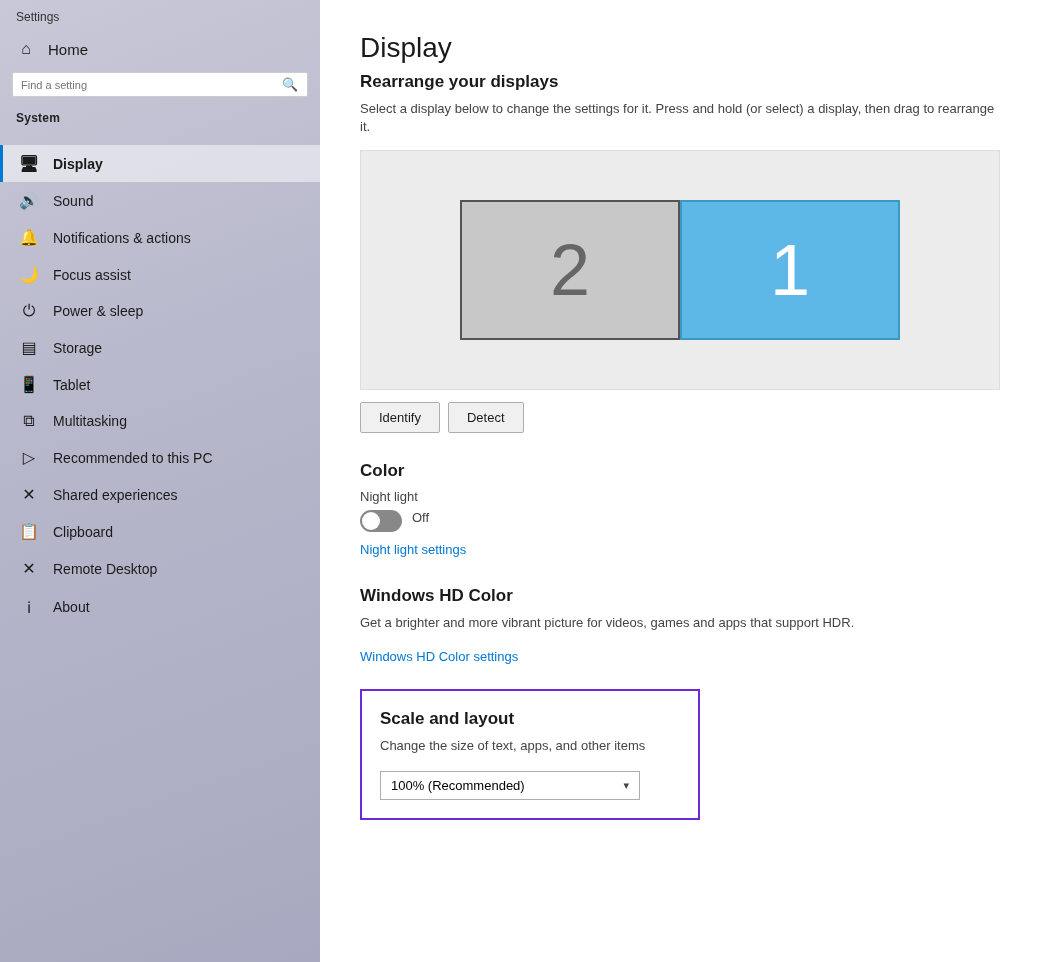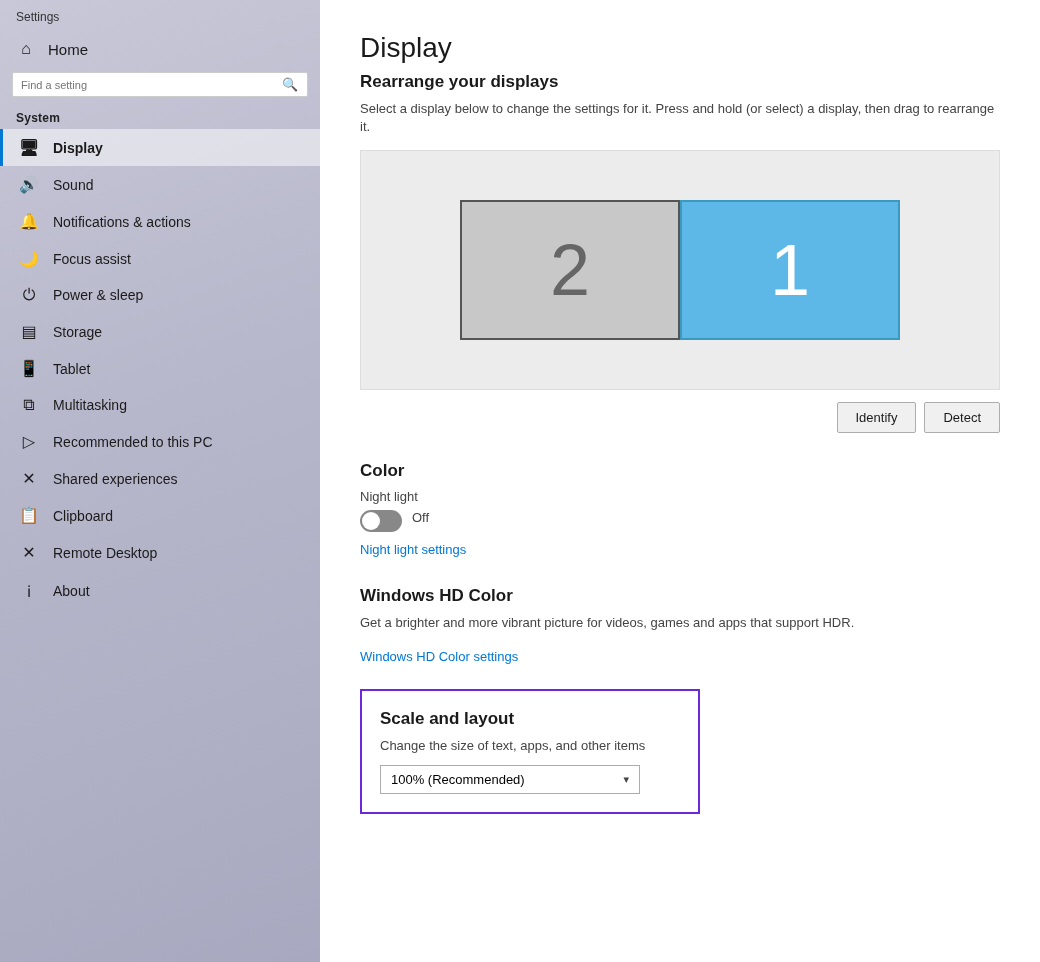--- a/index.html
+++ b/index.html
@@ -59,21 +59,21 @@
     }
     .sidebar-search-icon {
       font-size: 13px;
       color: #666;
     }
 
     .sidebar-section-title {
       font-size: 12px;
       font-weight: 700;
       color: #222;
-      padding: 6px 16px 4px 16px;
+      padding: 6px 16px 20px 16px;
       letter-spacing: 0.02em;
     }
 
     .sidebar-item {
       display: flex;
       align-items: center;
       gap: 14px;
       padding: 9px 16px;
       cursor: pointer;
       font-size: 14px;
@@ -154,21 +154,21 @@
     }
 
     .monitor.active {
       background: #5db8e8;
       border-color: #3a9ac0;
       color: #fff;
     }
 
     .display-actions {
       display: flex;
-      justify-content: flex-end;
+      justify-content: flex-start;
       gap: 8px;
       margin-bottom: 28px;
     }
 
     .btn {
       padding: 7px 18px;
       font-size: 13px;
       border: 1px solid #adadad;
       background: #f0f0f0;
       cursor: pointer;
@@ -232,21 +232,21 @@
     .scale-dropdown {
       display: flex;
       align-items: center;
       border: 1px solid #adadad;
       background: #fff;
       padding: 6px 10px;
       font-size: 13px;
       cursor: pointer;
       width: 260px;
       justify-content: space-between;
-      margin-top: 10px;
+      margin-top: 16px;
     }
 
     .chevron-down {
       font-size: 11px;
       color: #444;
     }
   </style>
 </head>
 <body>
 

